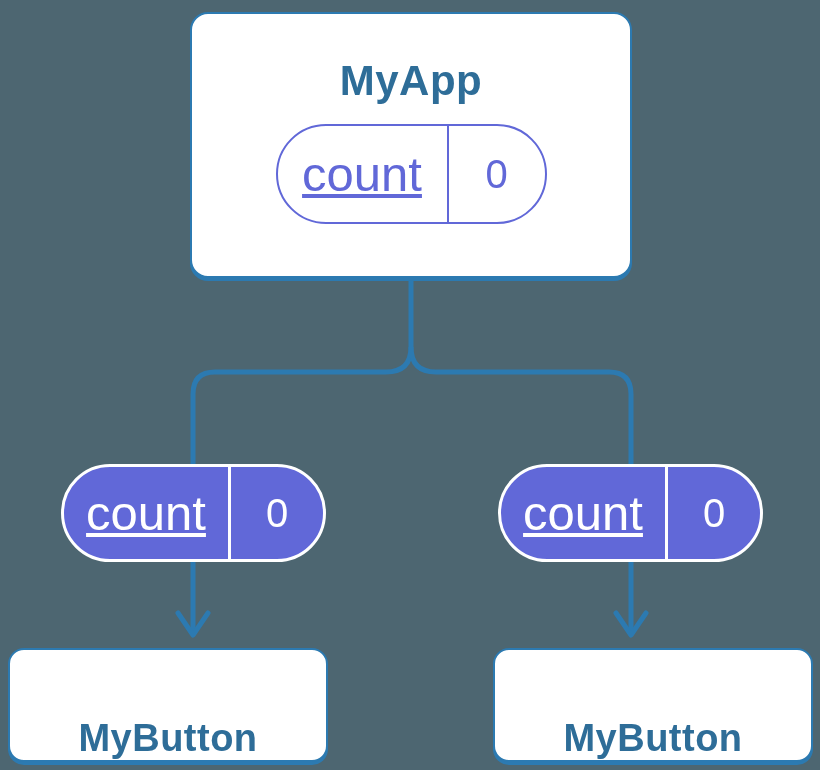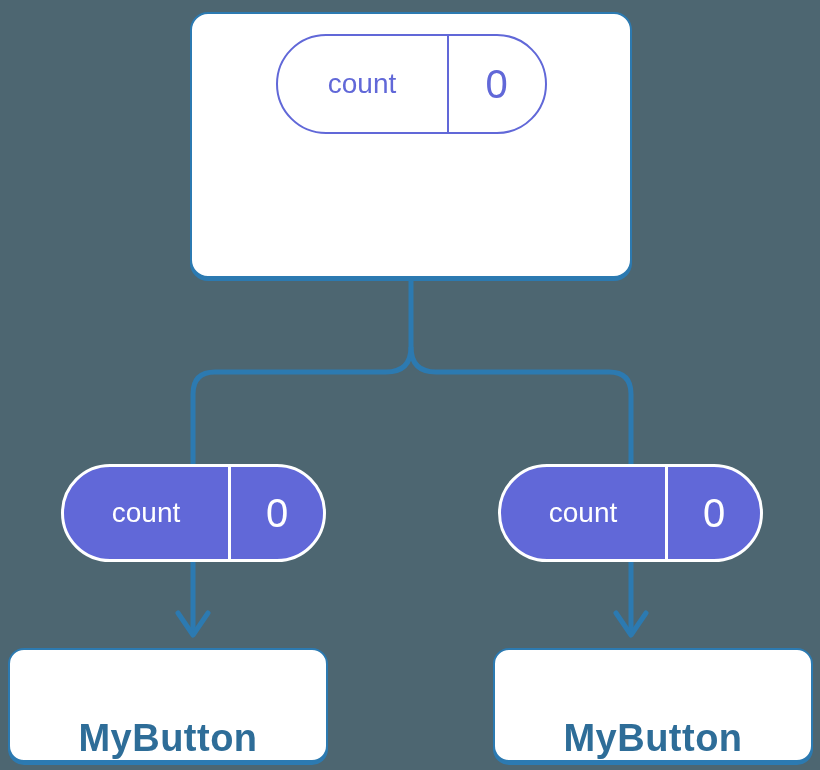--- a/index.html
+++ b/index.html
@@ -45,21 +45,21 @@
   .pill.outline .sec.label{width:171px;border-right:2.5px solid var(--purple);}
   .pill.outline .sec.value{flex:1;}
   .pill.solid{
     position:absolute;width:265px;height:98px;top:464px;
     background:var(--purple);border:3px solid #fff;color:#fff;
   }
   .pill.solid.left{left:61px;}
   .pill.solid.right{left:498px;}
   .pill.solid .sec.label{width:167px;border-right:3px solid #fff;}
   .pill.solid .sec.value{flex:1;}
-  .pill-label{font-size:28px;font-weight:400;}
+  .pill-label{font-size:49px;font-weight:400;text-decoration:underline;}
   .pill-value{font-size:40px;font-weight:400;}
 </style>
 </head>
 <body>
 
 <div class="canvas">
 
   <svg class="connectors" width="820" height="770" viewBox="0 0 820 770">
     <g fill="none" stroke="#2c7ab1" stroke-width="5">
 
@@ -71,20 +71,21 @@
 
       <path d="M193 560 V631" stroke-linecap="round"></path>
       <path d="M178 613 L193 635 L208 613" stroke-linecap="round" stroke-linejoin="round"></path>
 
       <path d="M631 560 V631" stroke-linecap="round"></path>
       <path d="M616 613 L631 635 L646 613" stroke-linecap="round" stroke-linejoin="round"></path>
     </g>
   </svg>
 
   <div class="card root">
+    <div class="card-title">MyApp</div>
     <div class="pill outline">
       <div class="sec label">
         <span class="pill-label">count</span>
       </div>
       <div class="sec value">
         <span class="pill-value">0</span>
       </div>
     </div>
   </div>
 

